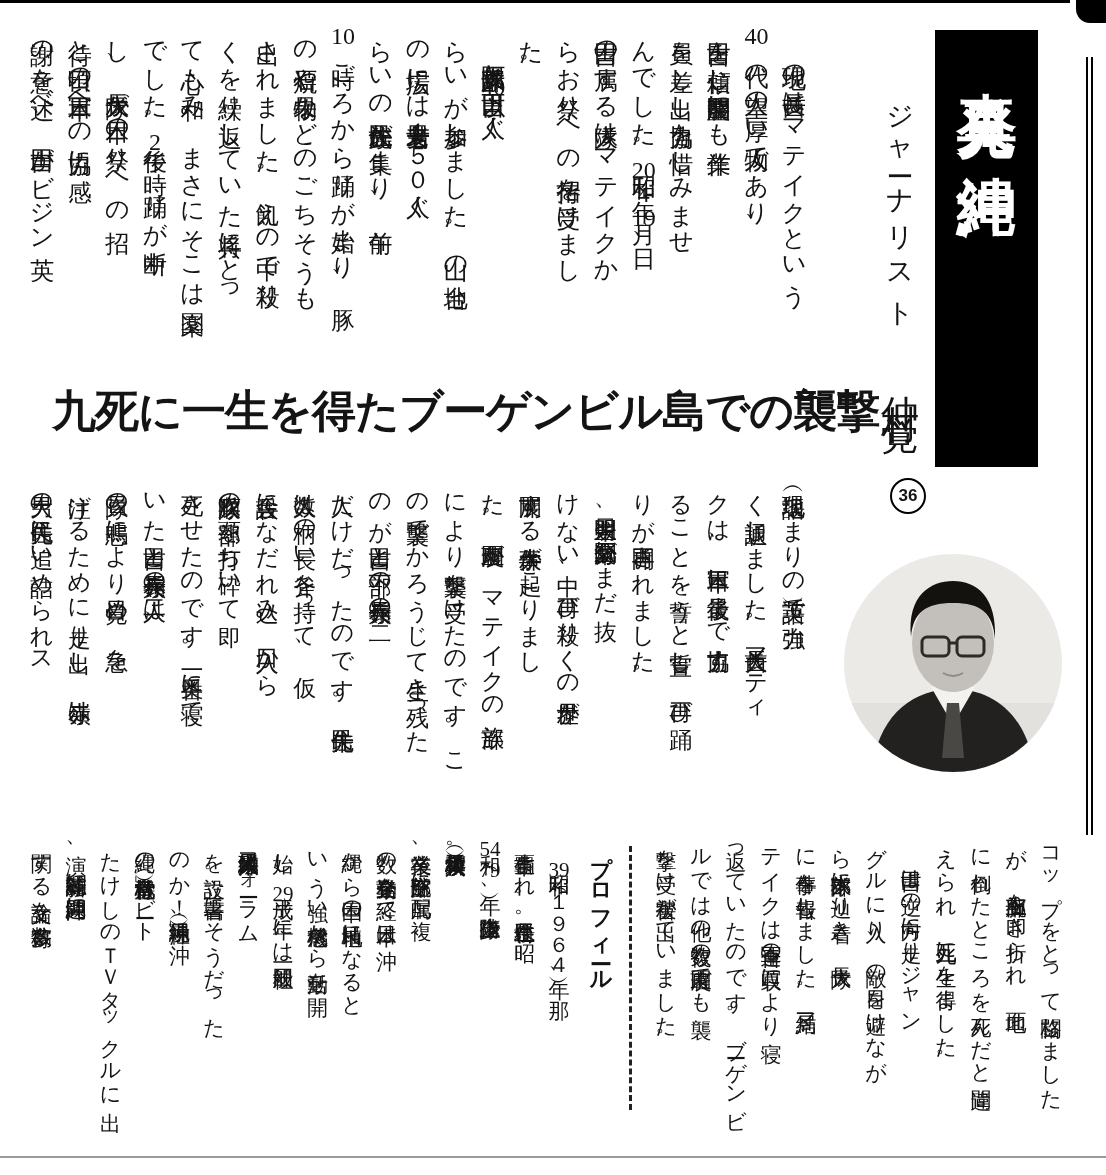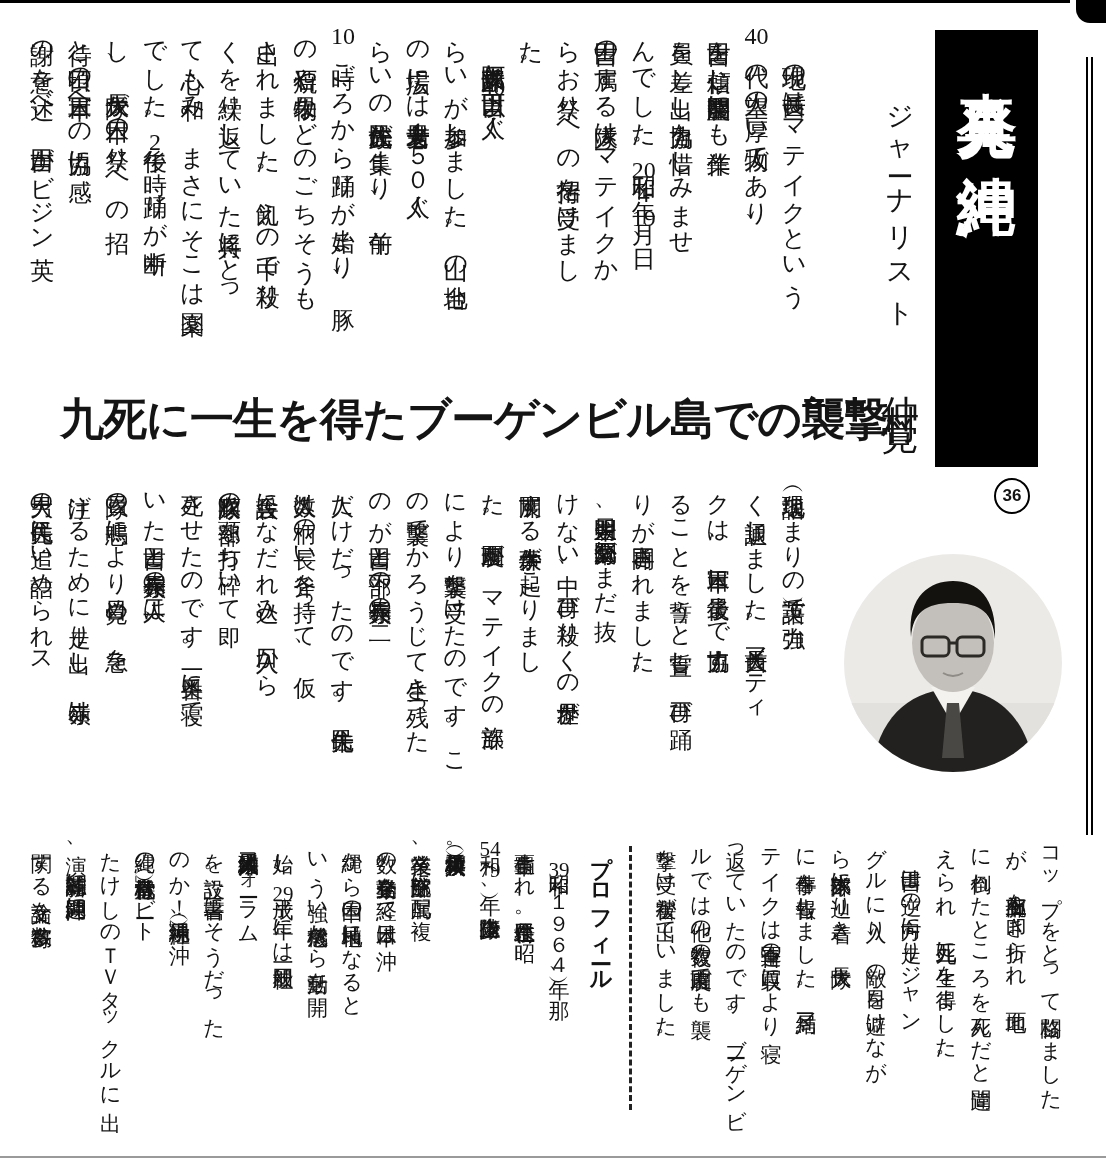--- a/index.html
+++ b/index.html
@@ -14,33 +14,33 @@
   .right-rule    { position:absolute; left:1086px; top:57px; height:778px; width:3px;
                    border-left:2px solid #000; border-right:2px solid #000; }
   .bottom-rule   { position:absolute; left:0; top:1156px; width:1106px; height:2px; background:#9a9a9a; }
 
   
   .title-box  { position:absolute; left:935px; top:30px; width:103px; height:437px; background:#000;
                 display:flex; justify-content:center; }
   .title-text { writing-mode:vertical-rl; text-orientation:mixed; color:#fff;
                 font-family:"Liberation Sans", sans-serif; font-weight:bold;
                 font-size:60px; letter-spacing:6px; padding-top:14px; }
-  .episode    { position:absolute; left:994px; top:478px; width:32px; height:32px;
+  .episode    { position:absolute; left:890px; top:478px; width:32px; height:32px;
                 border:2px solid #000; border-radius:50%;
                 display:flex; align-items:center; justify-content:center;
                 font-family:"Liberation Sans", sans-serif; font-size:17px; font-weight:bold; }
   .byline        { position:absolute; left:874px; top:86px; writing-mode:vertical-rl; text-orientation:mixed; }
   .byline-role   { font-size:27px; letter-spacing:7px; }
   .byline-name   { font-size:38px; letter-spacing:9px; margin-inline-start:46px; }
 
   
   .photo { position:absolute; left:843px; top:553px; width:220px; height:220px; }
 
   
-  .headline { position:absolute; left:52px; top:382px; width:824px; margin:8px;
+  .headline { position:absolute; left:52px; top:382px; width:824px; margin:0;
               font-size:44px; font-weight:bold; letter-spacing:-1px; white-space:nowrap; }
 
   
   .vert { writing-mode:vertical-rl; text-orientation:mixed; white-space:pre-line; }
   .tcy  { text-combine-upright:all; }
   .top-text     { position:absolute; left:22px;  top:24px;  width:790px; height:364px; font-size:24px; line-height:37.6px; }
   .mid-text     { position:absolute; left:22px;  top:478px; width:790px; height:346px; font-size:23px; line-height:37.6px; }
   .bottom-text  { position:absolute; left:648px; top:834px; width:420px; height:324px; font-size:21px; line-height:35px; }
   .profile-divider { position:absolute; left:629px; top:846px; height:264px; border-left:3px dashed #222; }
   .profile-heading { position:absolute; left:586px; top:840px; writing-mode:vertical-rl; text-orientation:mixed;

